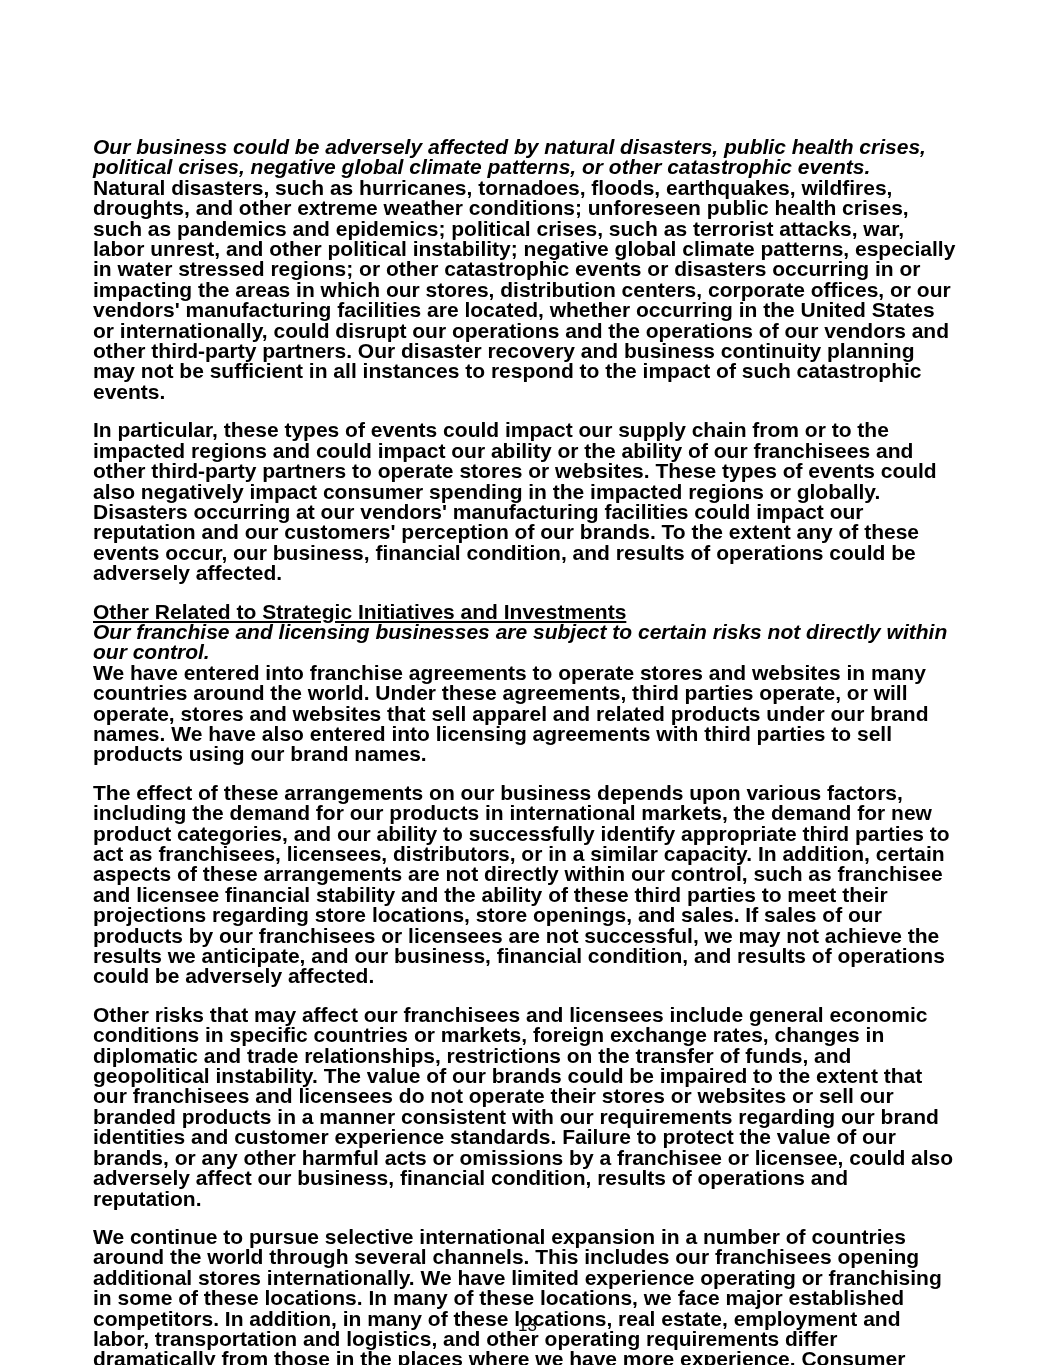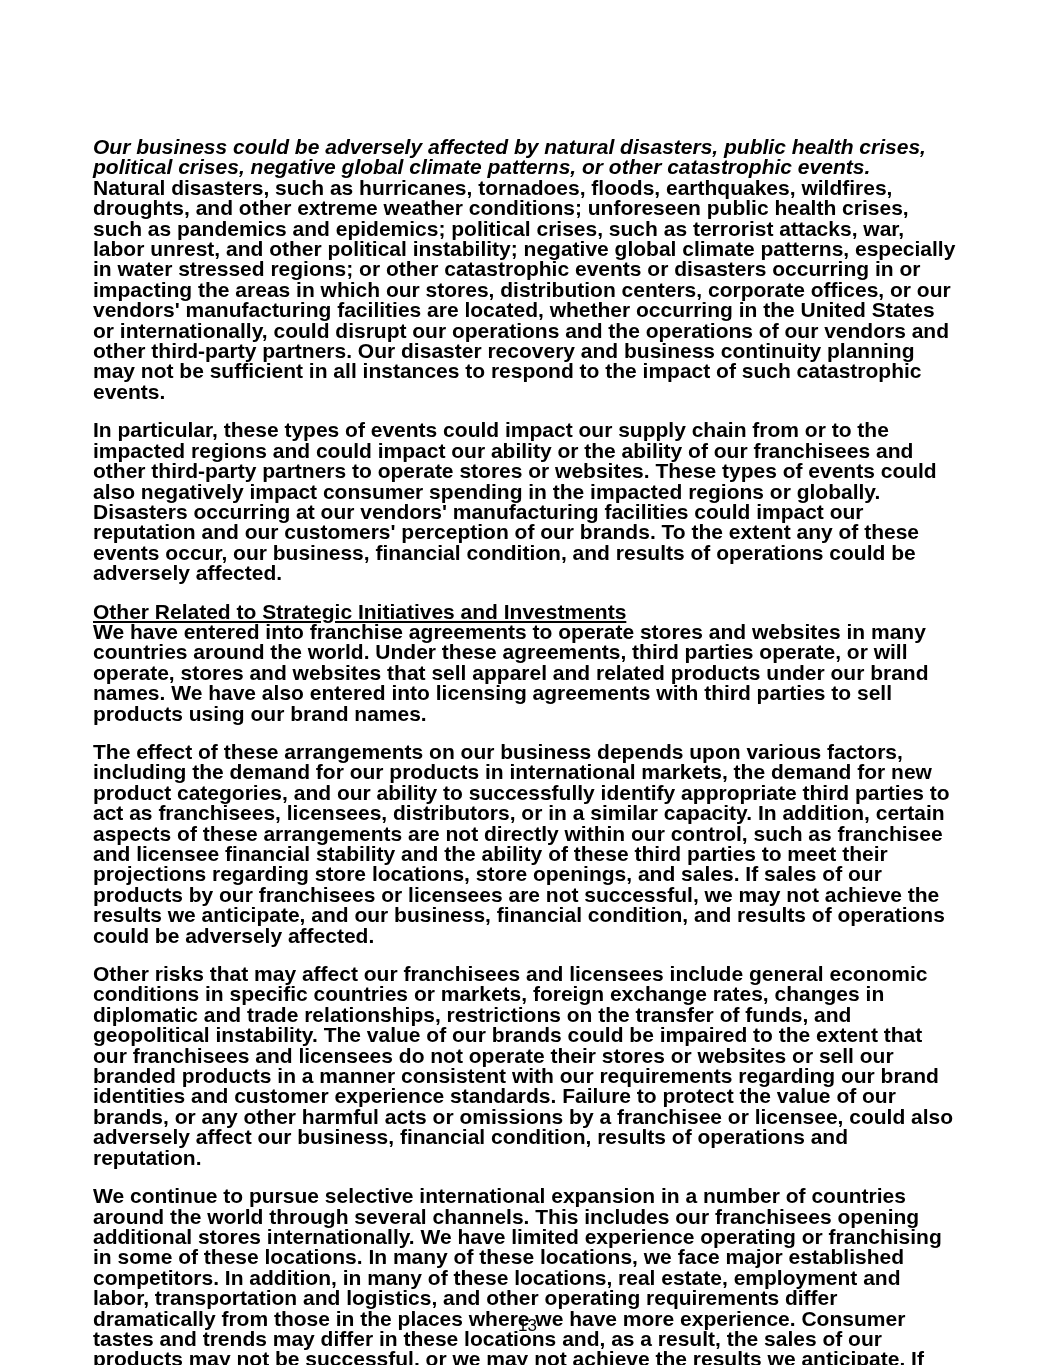--- a/index.html
+++ b/index.html
@@ -62,20 +62,21 @@
 <div class="page">
 
   <h2 class="risk-heading">Our business could be adversely affected by natural disasters, public health crises, political crises, negative global climate patterns, or other catastrophic events.</h2>
 
   <p>Natural disasters, such as hurricanes, tornadoes, floods, earthquakes, wildfires, droughts, and other extreme weather conditions; unforeseen public health crises, such as pandemics and epidemics; political crises, such as terrorist attacks, war, labor unrest, and other political instability; negative global climate patterns, especially in water stressed regions; or other catastrophic events or disasters occurring in or impacting the areas in which our stores, distribution centers, corporate offices, or our vendors' manufacturing facilities are located, whether occurring in the United States or internationally, could disrupt our operations and the operations of our vendors and other third-party partners. Our disaster recovery and business continuity planning may not be sufficient in all instances to respond to the impact of such catastrophic events.</p>
 
   <p>In particular, these types of events could impact our supply chain from or to the impacted regions and could impact our ability or the ability of our franchisees and other third-party partners to operate stores or websites. These types of events could also negatively impact consumer spending in the impacted regions or globally. Disasters occurring at our vendors' manufacturing facilities could impact our reputation and our customers' perception of our brands. To the extent any of these events occur, our business, financial condition, and results of operations could be adversely affected.</p>
 
   <h1 class="section-heading">Other Related to Strategic Initiatives and Investments</h1>
 
+  <h2 class="risk-heading">Our franchise and licensing businesses are subject to certain risks not directly within our control.</h2>
 
   <p>We have entered into franchise agreements to operate stores and websites in many countries around the world. Under these agreements, third parties operate, or will operate, stores and websites that sell apparel and related products under our brand names. We have also entered into licensing agreements with third parties to sell products using our brand names.</p>
 
   <p>The effect of these arrangements on our business depends upon various factors, including the demand for our products in international markets, the demand for new product categories, and our ability to successfully identify appropriate third parties to act as franchisees, licensees, distributors, or in a similar capacity. In addition, certain aspects of these arrangements are not directly within our control, such as franchisee and licensee financial stability and the ability of these third parties to meet their projections regarding store locations, store openings, and sales. If sales of our products by our franchisees or licensees are not successful, we may not achieve the results we anticipate, and our business, financial condition, and results of operations could be adversely affected.</p>
 
   <p>Other risks that may affect our franchisees and licensees include general economic conditions in specific countries or markets, foreign exchange rates, changes in diplomatic and trade relationships, restrictions on the transfer of funds, and geopolitical instability. The value of our brands could be impaired to the extent that our franchisees and licensees do not operate their stores or websites or sell our branded products in a manner consistent with our requirements regarding our brand identities and customer experience standards. Failure to protect the value of our brands, or any other harmful acts or omissions by a franchisee or licensee, could also adversely affect our business, financial condition, results of operations and reputation.</p>
 
 
   <p>We continue to pursue selective international expansion in a number of countries around the world through several channels. This includes our franchisees opening additional stores internationally. We have limited experience operating or franchising in some of these locations. In many of these locations, we face major established competitors. In addition, in many of these locations, real estate, employment and labor, transportation and logistics, and other operating requirements differ dramatically from those in the places where we have more experience. Consumer tastes and trends may differ in these locations and, as a result, the sales of our products may not be successful, or we may not achieve the results we anticipate. If our international expansion plans are unsuccessful or do not deliver the results we anticipate, our business, financial condition, and results of operations could be adversely affected.</p>
 

